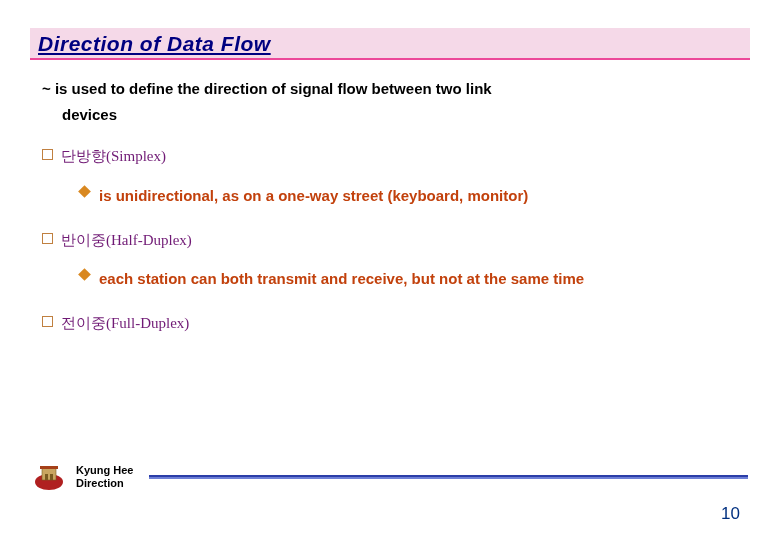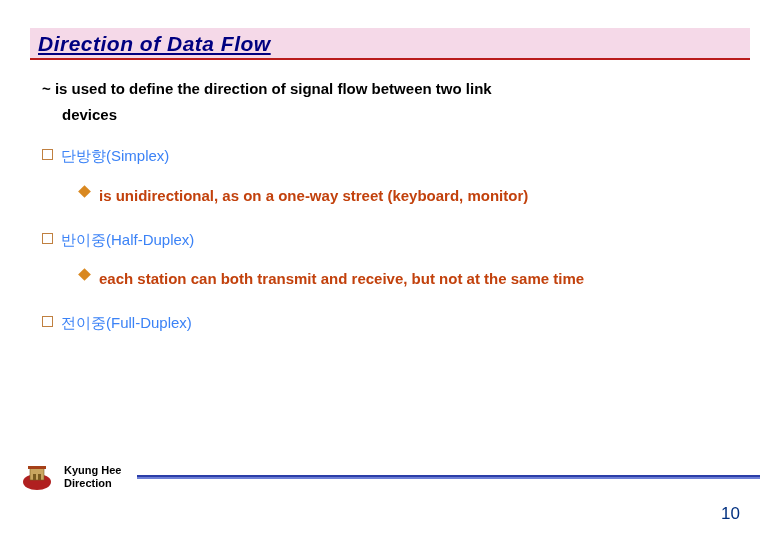--- a/index.html
+++ b/index.html
@@ -7,21 +7,21 @@
     width: 780px;
     height: 540px;
     background: #fff;
     font-family: Arial, "Malgun Gothic", sans-serif;
     position: relative;
     overflow: hidden;
   }
   .title-bar {
     margin: 28px 30px 0 30px;
     background: #f5d9e8;
-    border-bottom: 2px solid #b91c1c;
+    border-bottom: 2px solid #ec4899;
     padding: 4px 20px 2px 8px;
   }
   .title-bar h1 {
     font-size: 21px;
     font-weight: bold;
     color: #000080;
     text-decoration: underline;
     font-style: italic;
     letter-spacing: 0.5px;
   }
@@ -47,22 +47,23 @@
   .square-marker {
     width: 11px;
     height: 11px;
     border: 1.5px solid #c08040;
     margin-top: 4px;
     margin-right: 8px;
     flex: 0 0 auto;
   }
   .square-label {
     font-size: 15px;
-    color: #3b82f6;
+    color: #701a75;
     line-height: 1.5;
+    font-family: Liberation Serif, serif;
   }
   .diamond-item {
     display: flex;
     align-items: flex-start;
     margin: 0 0 20px 38px;
   }
   .diamond-marker {
     width: 9px;
     height: 9px;
     background: #d98820;
@@ -76,21 +77,21 @@
     font-weight: bold;
     color: #c2410c;
     line-height: 1.8;
   }
   .footer {
     position: absolute;
     left: 0;
     right: 0;
     bottom: 18px;
     height: 60px;
-    padding: 0 20px;
+    padding: 0 32px;
   }
   .footer-inner {
     display: flex;
     align-items: center;
     gap: 10px;
   }
   .logo {
     width: 34px;
     height: 30px;
     position: relative;

